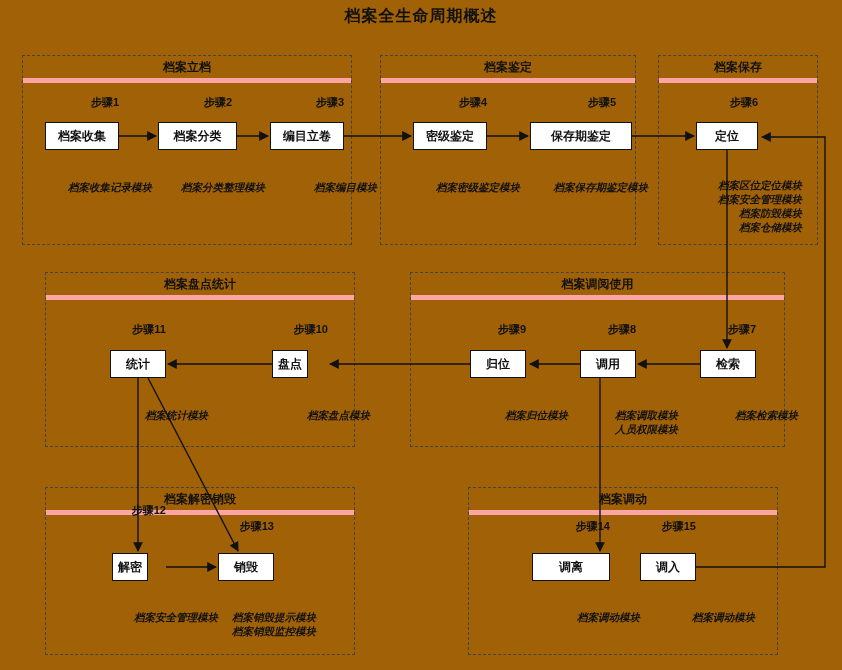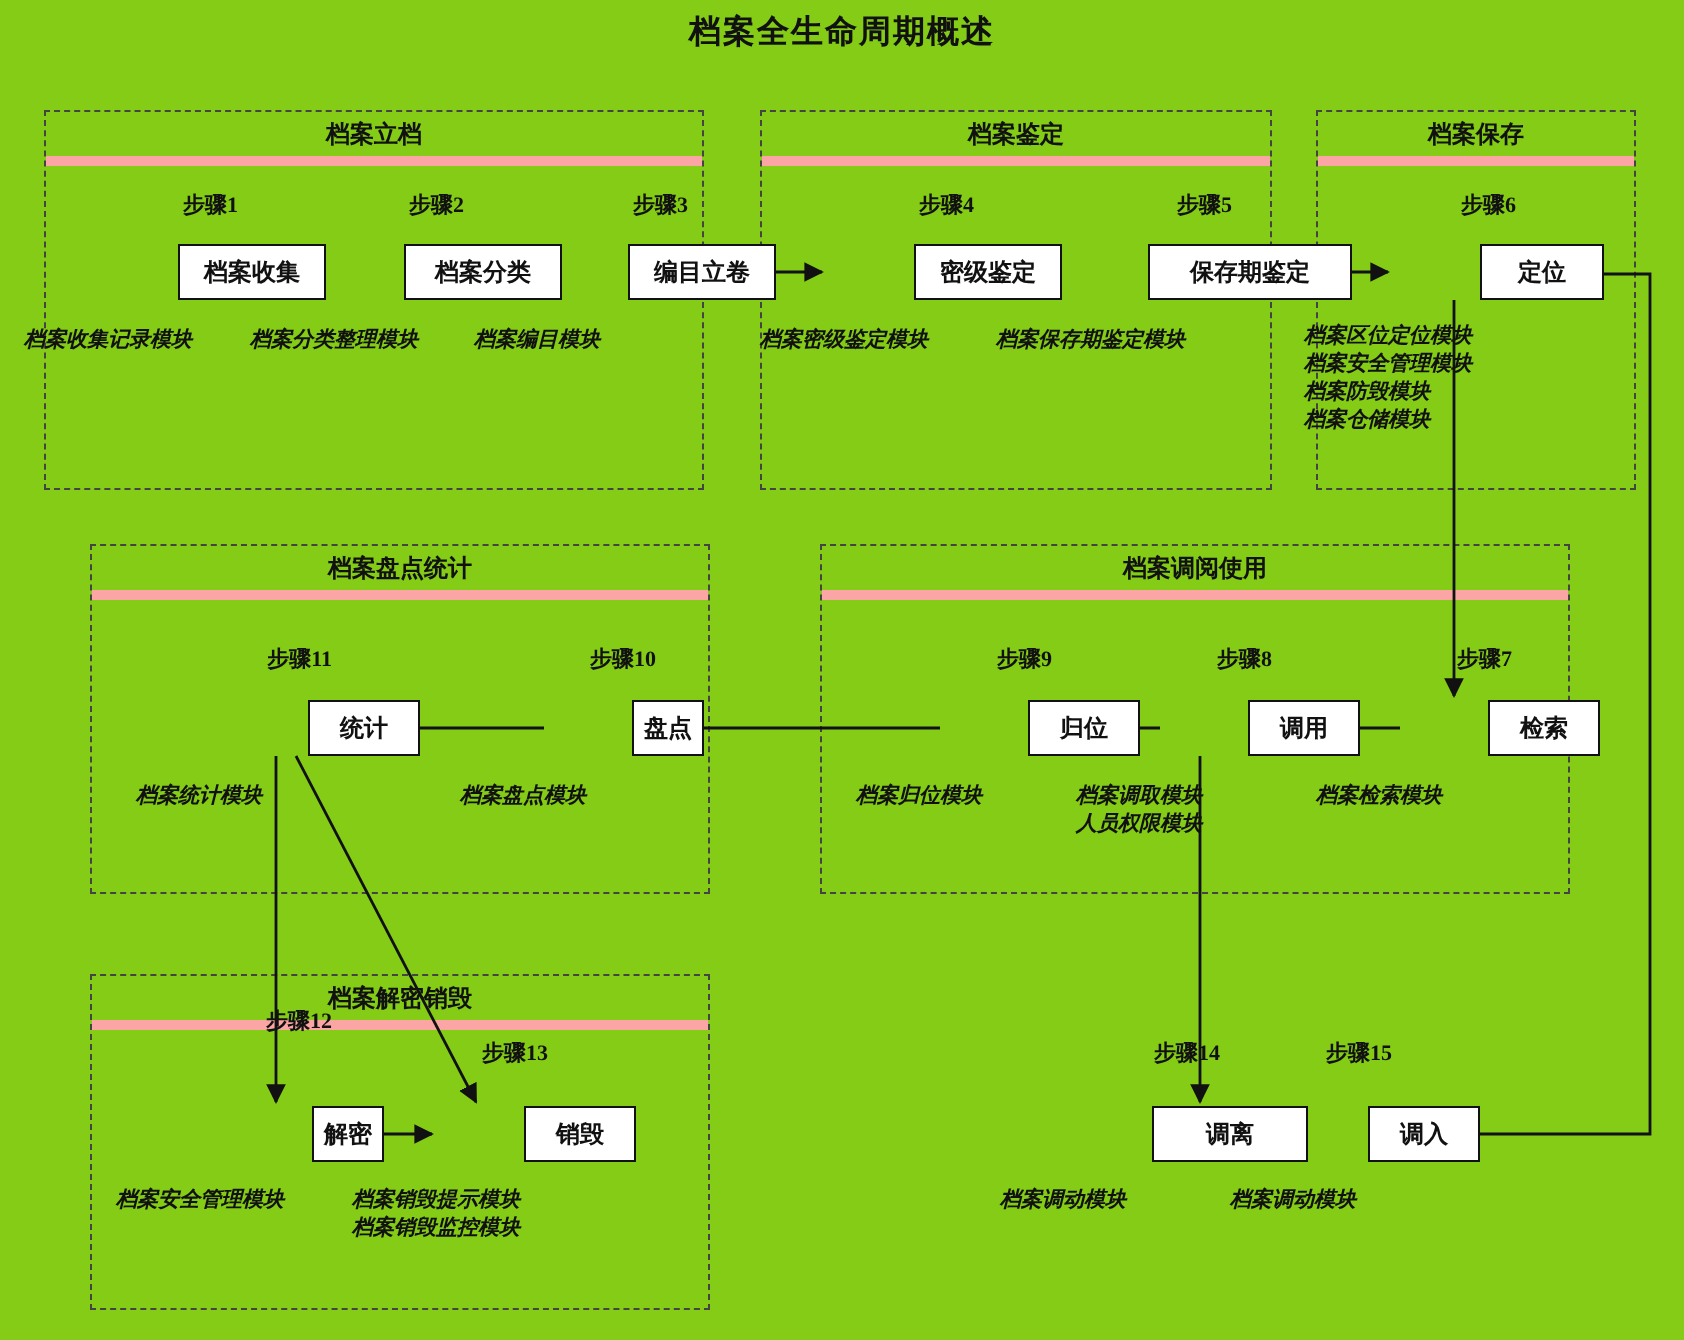--- a/index.html
+++ b/index.html
@@ -1,41 +1,41 @@
 <!DOCTYPE html>
 <html><head>
 <meta charset="utf-8">
 <style>
   html,body{margin:0;padding:0;background:#fff;}
   .canvas{
-    position:relative;width:842px;height:670px;background:#84cc16;overflow:hidden;
-    font-family:Liberation Serif, serif;color:#111;
+    position:relative;width:842px;height:670px;background:#a16207;overflow:hidden;
+    font-family:Liberation Sans, sans-serif;color:#111;
   }
   .diagram-title{
     position:absolute;left:0;right:0;top:6px;text-align:center;
     font-size:16px;font-weight:bold;letter-spacing:1px;
   }
   .group{
     position:absolute;border:1px dashed #444;background:transparent;box-sizing:border-box;
   }
   .group-header{
     height:22px;border-bottom:5px solid #fca5a5;display:flex;align-items:center;justify-content:center;
     font-size:12px;font-weight:bold;
   }
   .node-box{
     position:absolute;height:28px;border:1.5px solid #111;background:#fff;box-sizing:border-box;
     display:flex;align-items:center;justify-content:center;
-    font-size:12px;font-weight:bold;z-index:3;margin-left:44px;
+    font-size:12px;font-weight:bold;z-index:3;
   }
   .step-label{
     position:absolute;text-align:right;font-size:11px;font-weight:bold;z-index:2;
   }
   .module-label{
-    position:absolute;text-align:left;font-size:10.5px;font-weight:bold;font-style:italic;
-    line-height:14px;white-space:pre-line;z-index:2;
+    position:absolute;text-align:right;font-size:10.5px;font-weight:bold;font-style:italic;
+    line-height:14px;white-space:pre-line;z-index:2;margin-top:16px;
   }
   svg.wires{position:absolute;left:0;top:0;z-index:2;pointer-events:none;}
 </style>
 </head>
 <body>
 
 <div class="canvas">
 
   <div class="diagram-title">档案全生命周期概述</div>
 
@@ -49,20 +49,23 @@
     <div class="group-header">档案盘点统计</div>
   </div>
   <div class="group" style="left:658px;top:55px;width:160px;height:190px">
     <div class="group-header">档案保存</div>
   </div>
   <div class="group" style="left:410px;top:272px;width:375px;height:175px">
     <div class="group-header">档案调阅使用</div>
   </div>
   <div class="group" style="left:45px;top:487px;width:310px;height:168px">
     <div class="group-header">档案解密销毁</div>
+  </div>
+  <div class="group" style="left:468px;top:487px;width:310px;height:168px">
+    <div class="group-header">档案调动</div>
   </div>
 
   <svg class="wires" width="842" height="670" viewBox="0 0 842 670">
     <defs>
       <marker id="arrow" viewBox="0 0 10 10" refX="9" refY="5" markerWidth="7" markerHeight="7" orient="auto-start-reverse">
         <path d="M0,0 L10,5 L0,10 z" fill="#111"></path>
       </marker>
     </defs>
     <g stroke="#111" stroke-width="1.4" fill="none">
       <line x1="119" y1="136" x2="156" y2="136" marker-end="url(#arrow)"></line>

